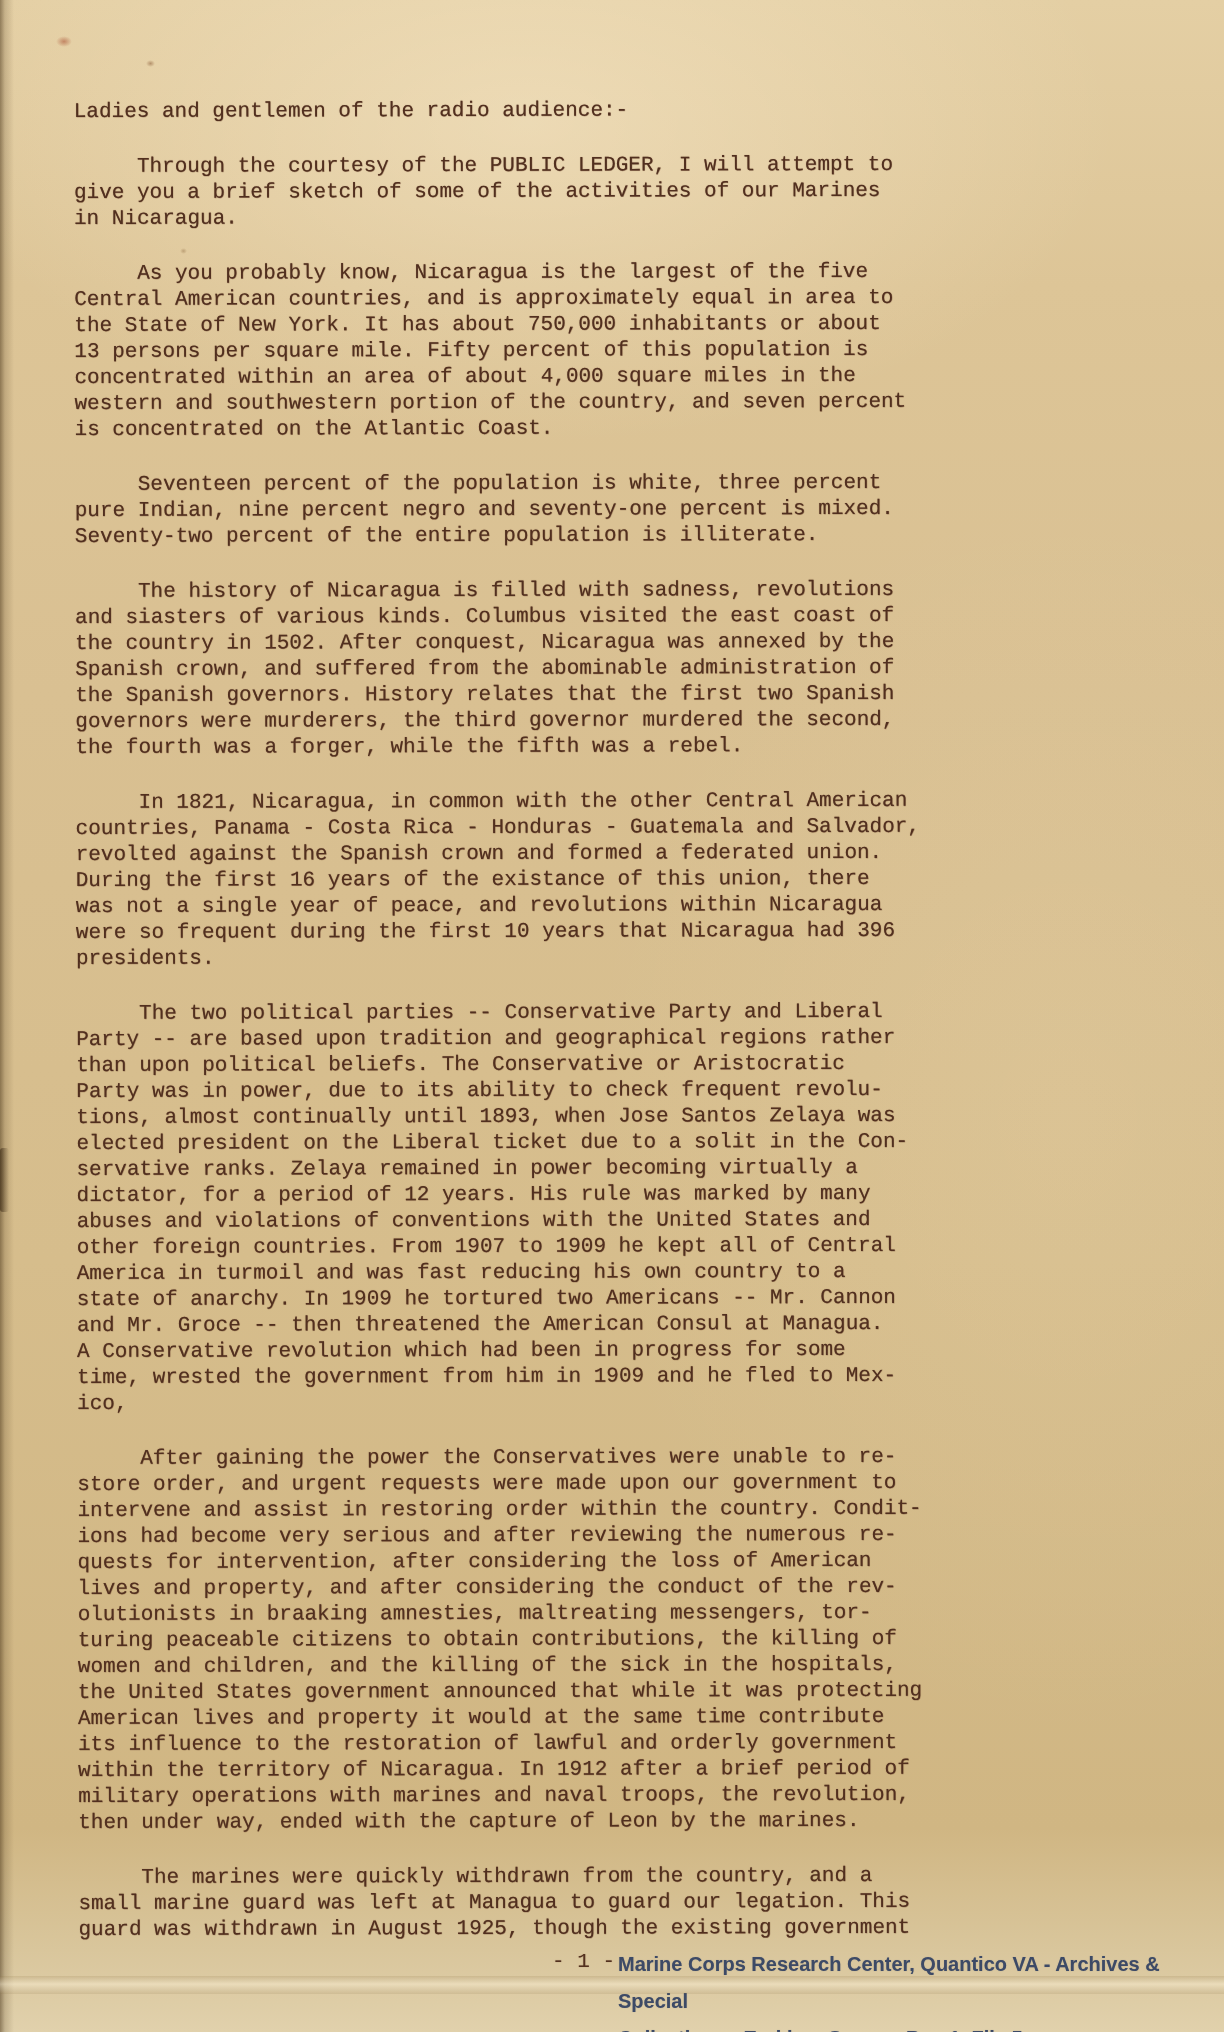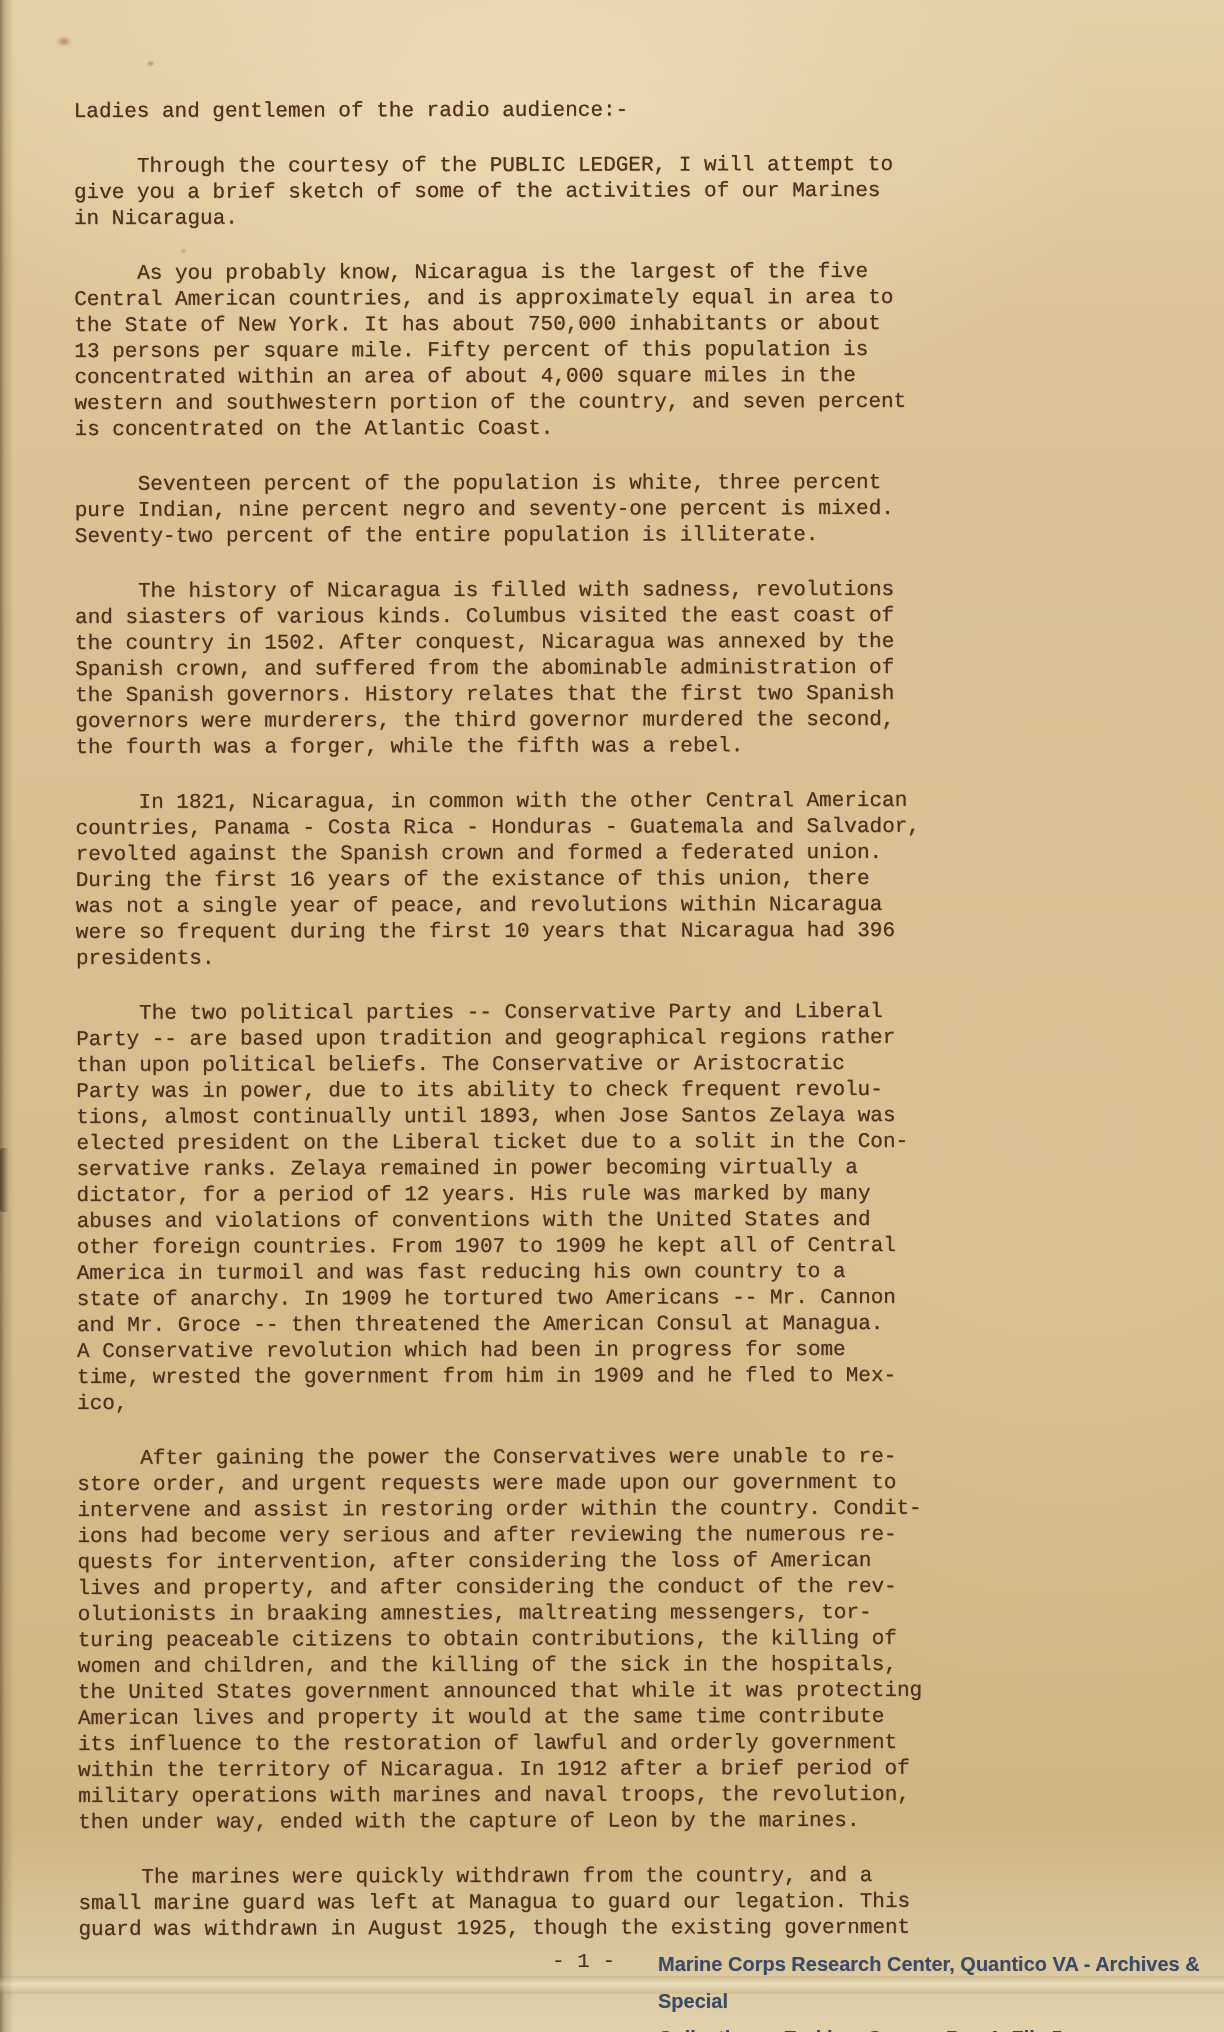--- a/index.html
+++ b/index.html
@@ -77,21 +77,21 @@
     left: 618px;
     top: 0;
     width: 600px;
     font-family: "Liberation Sans", sans-serif;
     font-weight: 700;
     font-size: 20px;
     line-height: 37px;
     color: #3d4a66;
     text-shadow: 0 0 1px rgba(61,74,102,0.35);
   }
-  .stamp span { display: block; margin-left: 40px; }
+  .stamp span { display: block; }
   .stain {
     position: absolute;
     border-radius: 50%;
     pointer-events: none;
   }
   .s1 { left: 56px;  top: 36px;  width: 16px; height: 11px;
         background: radial-gradient(ellipse at center, rgba(166,74,46,0.55), rgba(166,74,46,0) 70%); }
   .s2 { left: 146px; top: 60px;  width: 9px;  height: 7px;
         background: radial-gradient(ellipse at center, rgba(120,70,35,0.45), rgba(120,70,35,0) 70%); }
   .s3 { left: 180px; top: 248px; width: 7px;  height: 6px;

